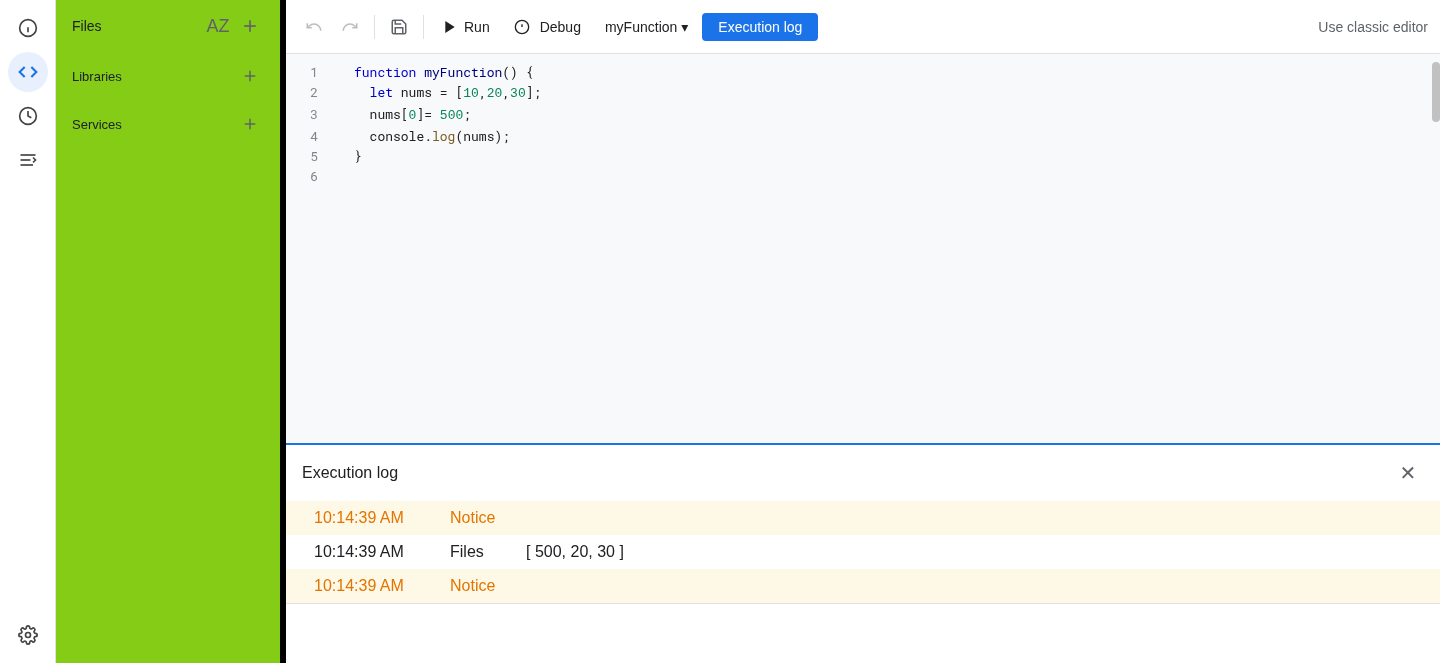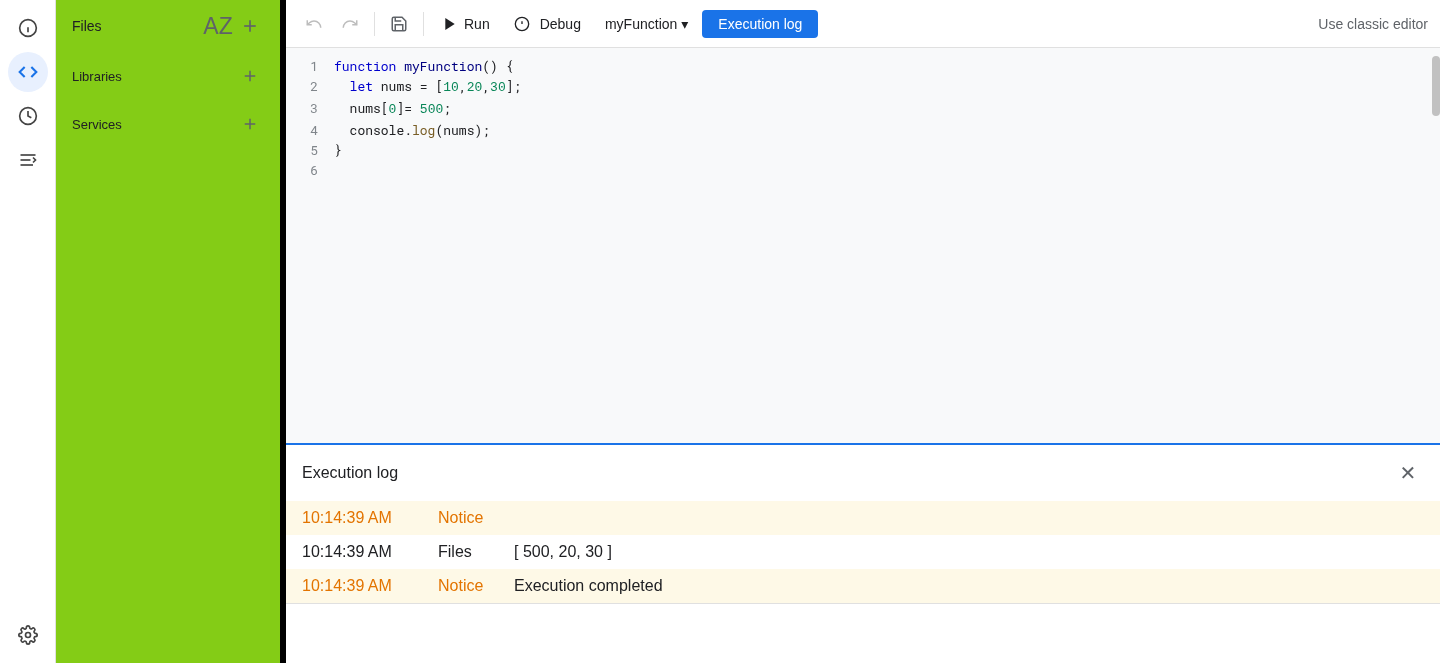--- a/index.html
+++ b/index.html
@@ -52,21 +52,21 @@
     }
     .sidebar-header-actions {
       display: flex;
       gap: 4px;
     }
     .sidebar-header-btn {
       background: none;
       border: none;
       cursor: pointer;
       color: #5f6368;
-      font-size: 23px;
+      font-size: 18px;
       width: 28px;
       height: 28px;
       display: flex;
       align-items: center;
       justify-content: center;
       border-radius: 50%;
     }
     .sidebar-file-item {
       padding: 8px 16px;
       font-size: 13px;
@@ -108,21 +108,21 @@
     }
 
     
     .toolbar {
       display: flex;
       align-items: center;
       padding: 6px 12px;
       border-bottom: 1px solid #e0e0e0;
       gap: 4px;
       background: #fff;
-      height: 48px;
+      height: 54px;
       flex-shrink: 0;
     }
     .toolbar-btn {
       background: none;
       border: none;
       cursor: pointer;
       color: #5f6368;
       font-size: 18px;
       width: 32px;
       height: 32px;
@@ -226,20 +226,21 @@
       padding-right: 16px;
       color: #80868b;
       user-select: none;
       flex-shrink: 0;
       font-size: 13px;
     }
     .line-content {
       flex: 1;
       white-space: pre;
       color: #202124;
+      margin-left: 20px;
     }
     
     .kw { color: #0000cd; }
     .fn { color: #000080; }
     .num { color: #098658; font-family: Liberation Mono, monospace; }
     .method { color: #795e26; }
 
     
     .editor-scrollbar {
       position: absolute;
@@ -274,21 +275,21 @@
       font-size: 20px;
       width: 32px;
       height: 32px;
       display: flex;
       align-items: center;
       justify-content: center;
       border-radius: 50%;
     }
     .log-row {
       display: flex;
-      padding: 8px 16px;
+      padding: 8px 28px;
       gap: 16px;
     }
     .log-row.notice { background: #fef9e7; }
     .log-row.info { background: #fff; }
     .log-timestamp {
       color: #e37400;
       white-space: nowrap;
       width: 120px;
       flex-shrink: 0;
     }
@@ -482,20 +483,19 @@
             <span class="log-level">Notice</span>
           </div>
           <div class="log-row info">
             <span class="log-timestamp">10:14:39 AM</span>
             <span class="log-level">Files</span>
             <span class="log-message">[ 500, 20, 30 ]</span>
           </div>
           <div class="log-row notice">
             <span class="log-timestamp">10:14:39 AM</span>
             <span class="log-level">Notice</span>
-            <span class="log-message">Execution completed</span>
           </div>
         </div>
     </div>
 
     <div class="bottom-empty"></div>
   </div>
 </div>
 
 </body></html>

